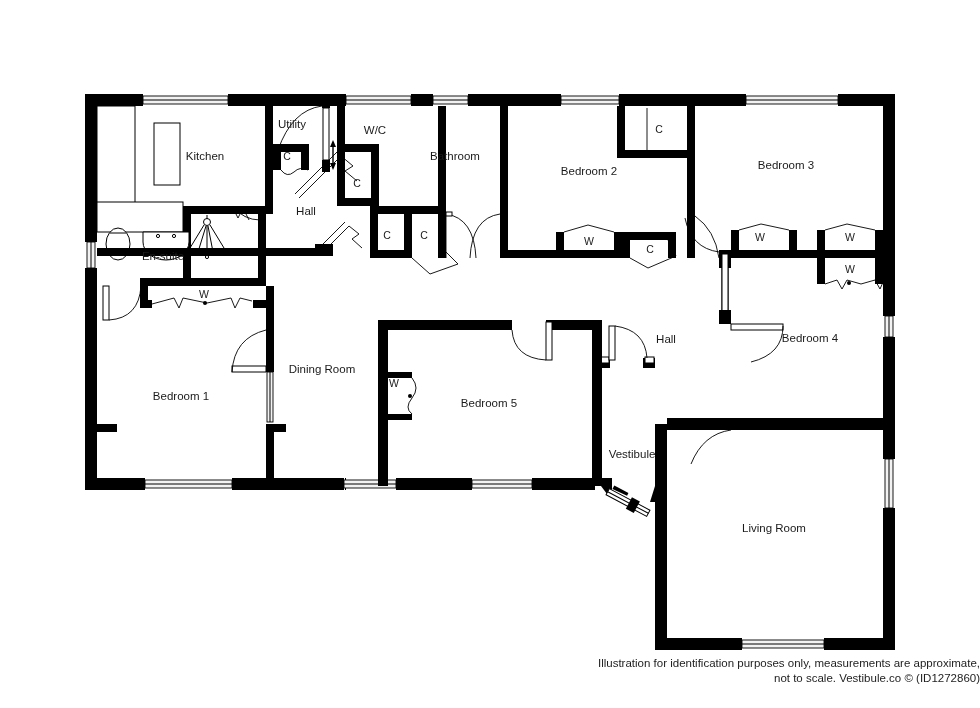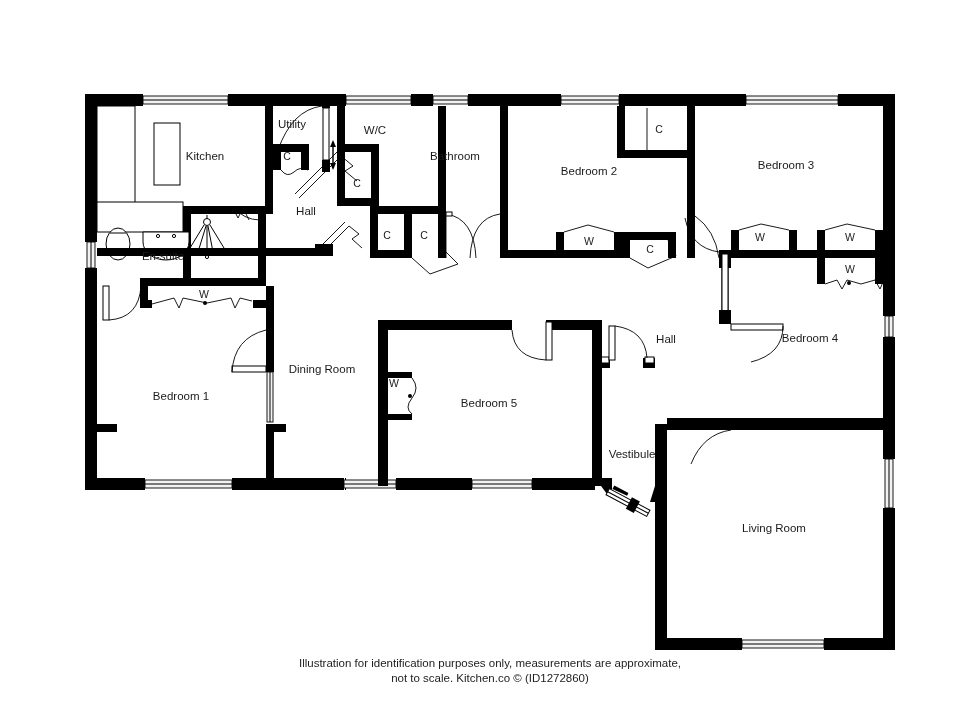--- a/index.html
+++ b/index.html
@@ -43,21 +43,21 @@
     font-size: 10.5px;
     fill: #1a1a1a;
     text-anchor: middle;
     dominant-baseline: middle;
   }
   .caption-wrap {
     position: absolute;
     left: 0;
     top: 656px;
     width: 980px;
-    text-align: center;
+    text-align: right;
   }
   .caption-line {
     font-family: "Liberation Sans", sans-serif;
     font-size: 11.5px;
     color: #1d1d1d;
     line-height: 15px;
     white-space: nowrap;
   }
 </style>
 </head>
@@ -373,16 +373,16 @@
       <text class="cuplabel" x="760" y="238">W</text>
       <text class="cuplabel" x="850" y="238">W</text>
       <text class="cuplabel" x="850" y="270">W</text>
       <text class="cuplabel" x="394" y="384">W</text>
     </g>
 
   </svg>
 
   <div class="caption-wrap">
     <div class="caption-line">Illustration for identification purposes only, measurements are approximate,</div>
-    <div class="caption-line">not to scale. Kitchen.co © (ID1272860)</div>
+    <div class="caption-line">not to scale. Vestibule.co © (ID1272860)</div>
   </div>
 
 </div>
 
 </body></html>

